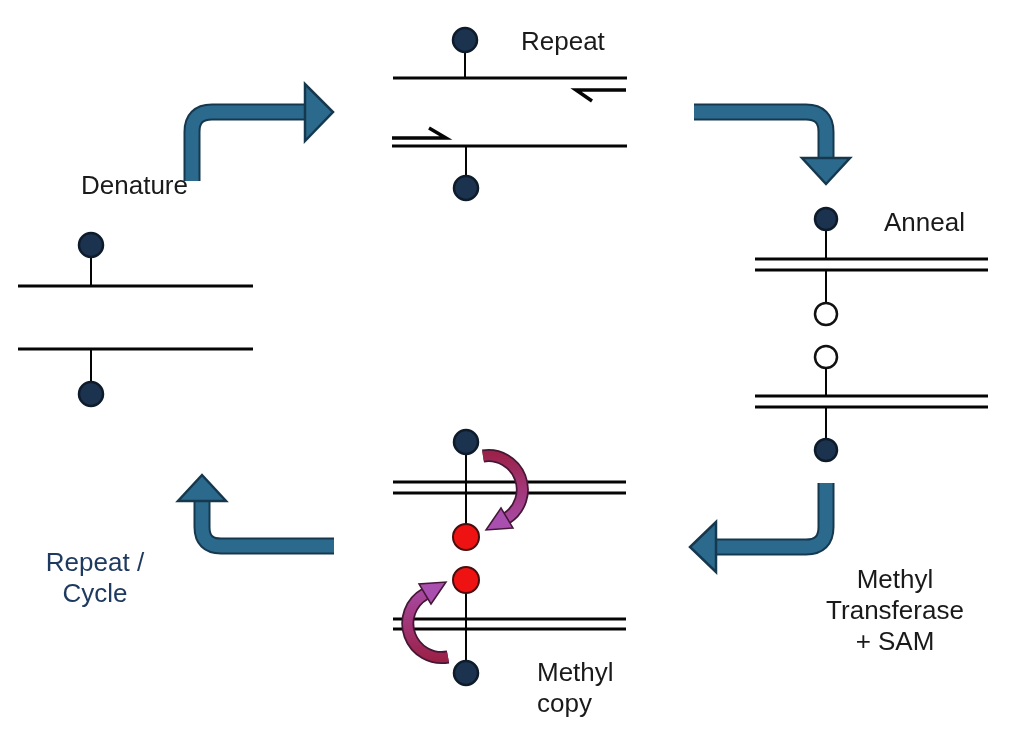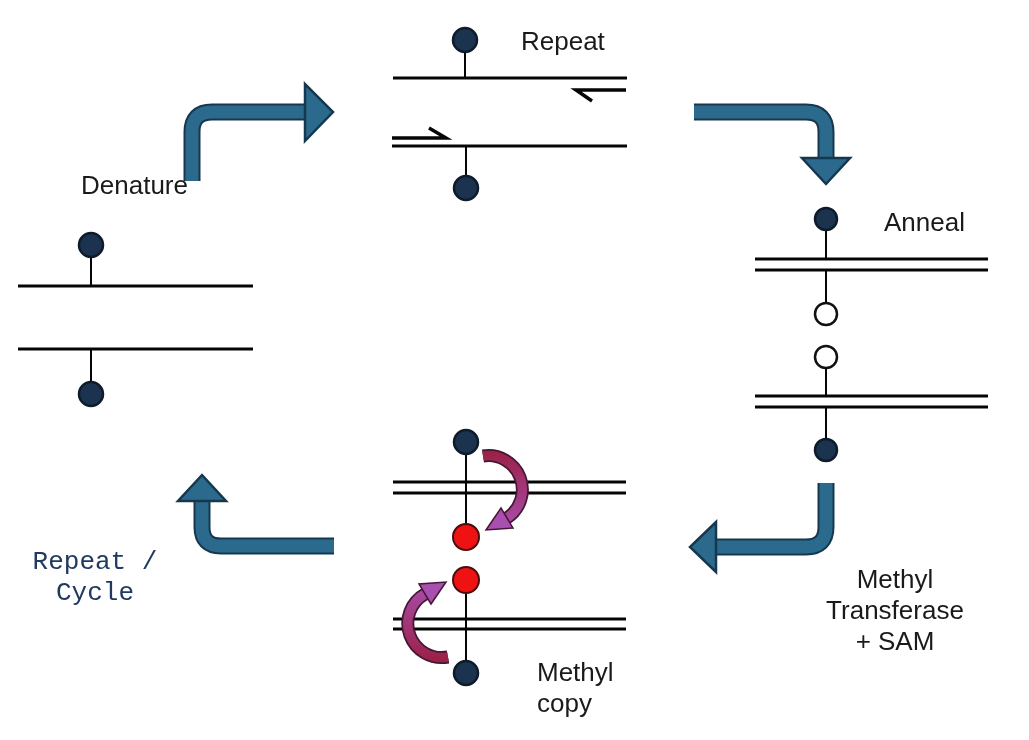--- a/index.html
+++ b/index.html
@@ -131,15 +131,15 @@
   </svg>
 
   <div class="label" style="left:52px;top:170px;margin-left:29px;">Denature</div>
   <div class="label" style="left:521px;top:26px;">Repeat</div>
   <div class="label" style="left:884px;top:207px;">Anneal</div>
   <div class="label center" style="left:810px;top:564px;width:170px;">Methyl
 Transferase
 + SAM</div>
   <div class="label" style="left:537px;top:657px;">Methyl
 copy</div>
-  <div class="label center cycle" style="left:25px;top:547px;width:140px;font-family:Liberation Mono, monospace;">Repeat /
+  <div class="label center cycle" style="left:25px;top:547px;width:140px;">Repeat /
 Cycle</div>
 </div>
 
 </body></html>

